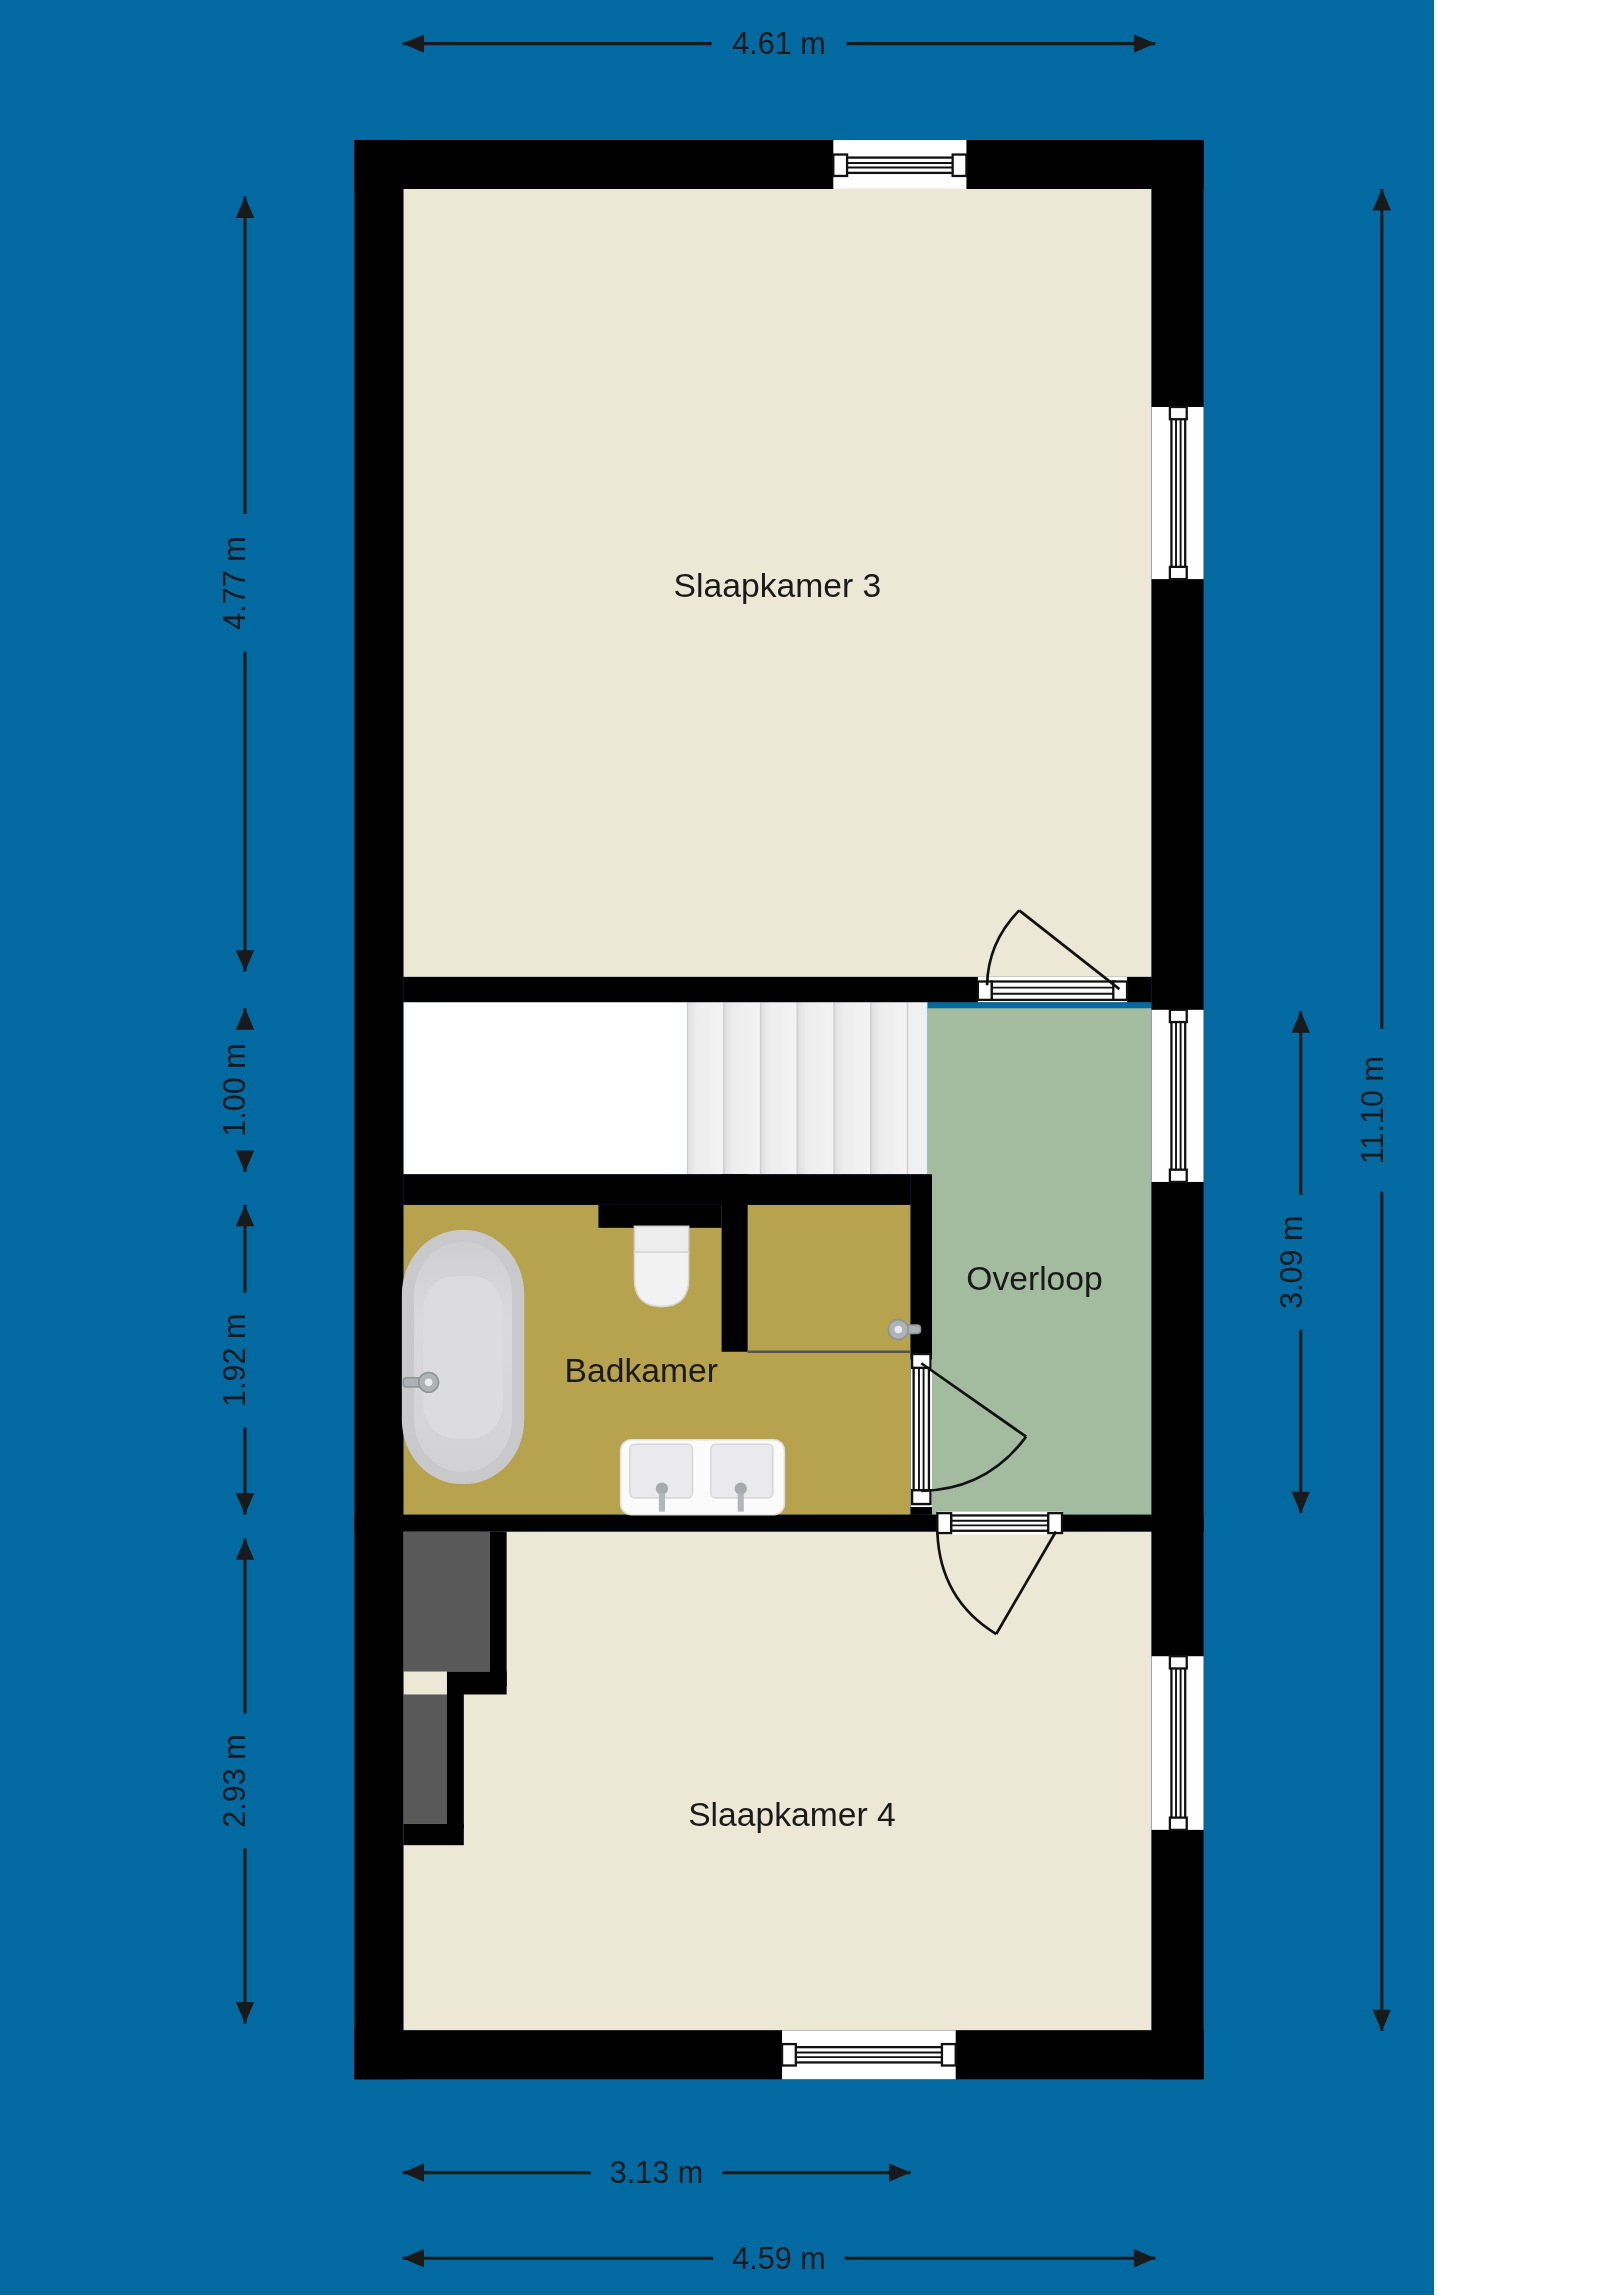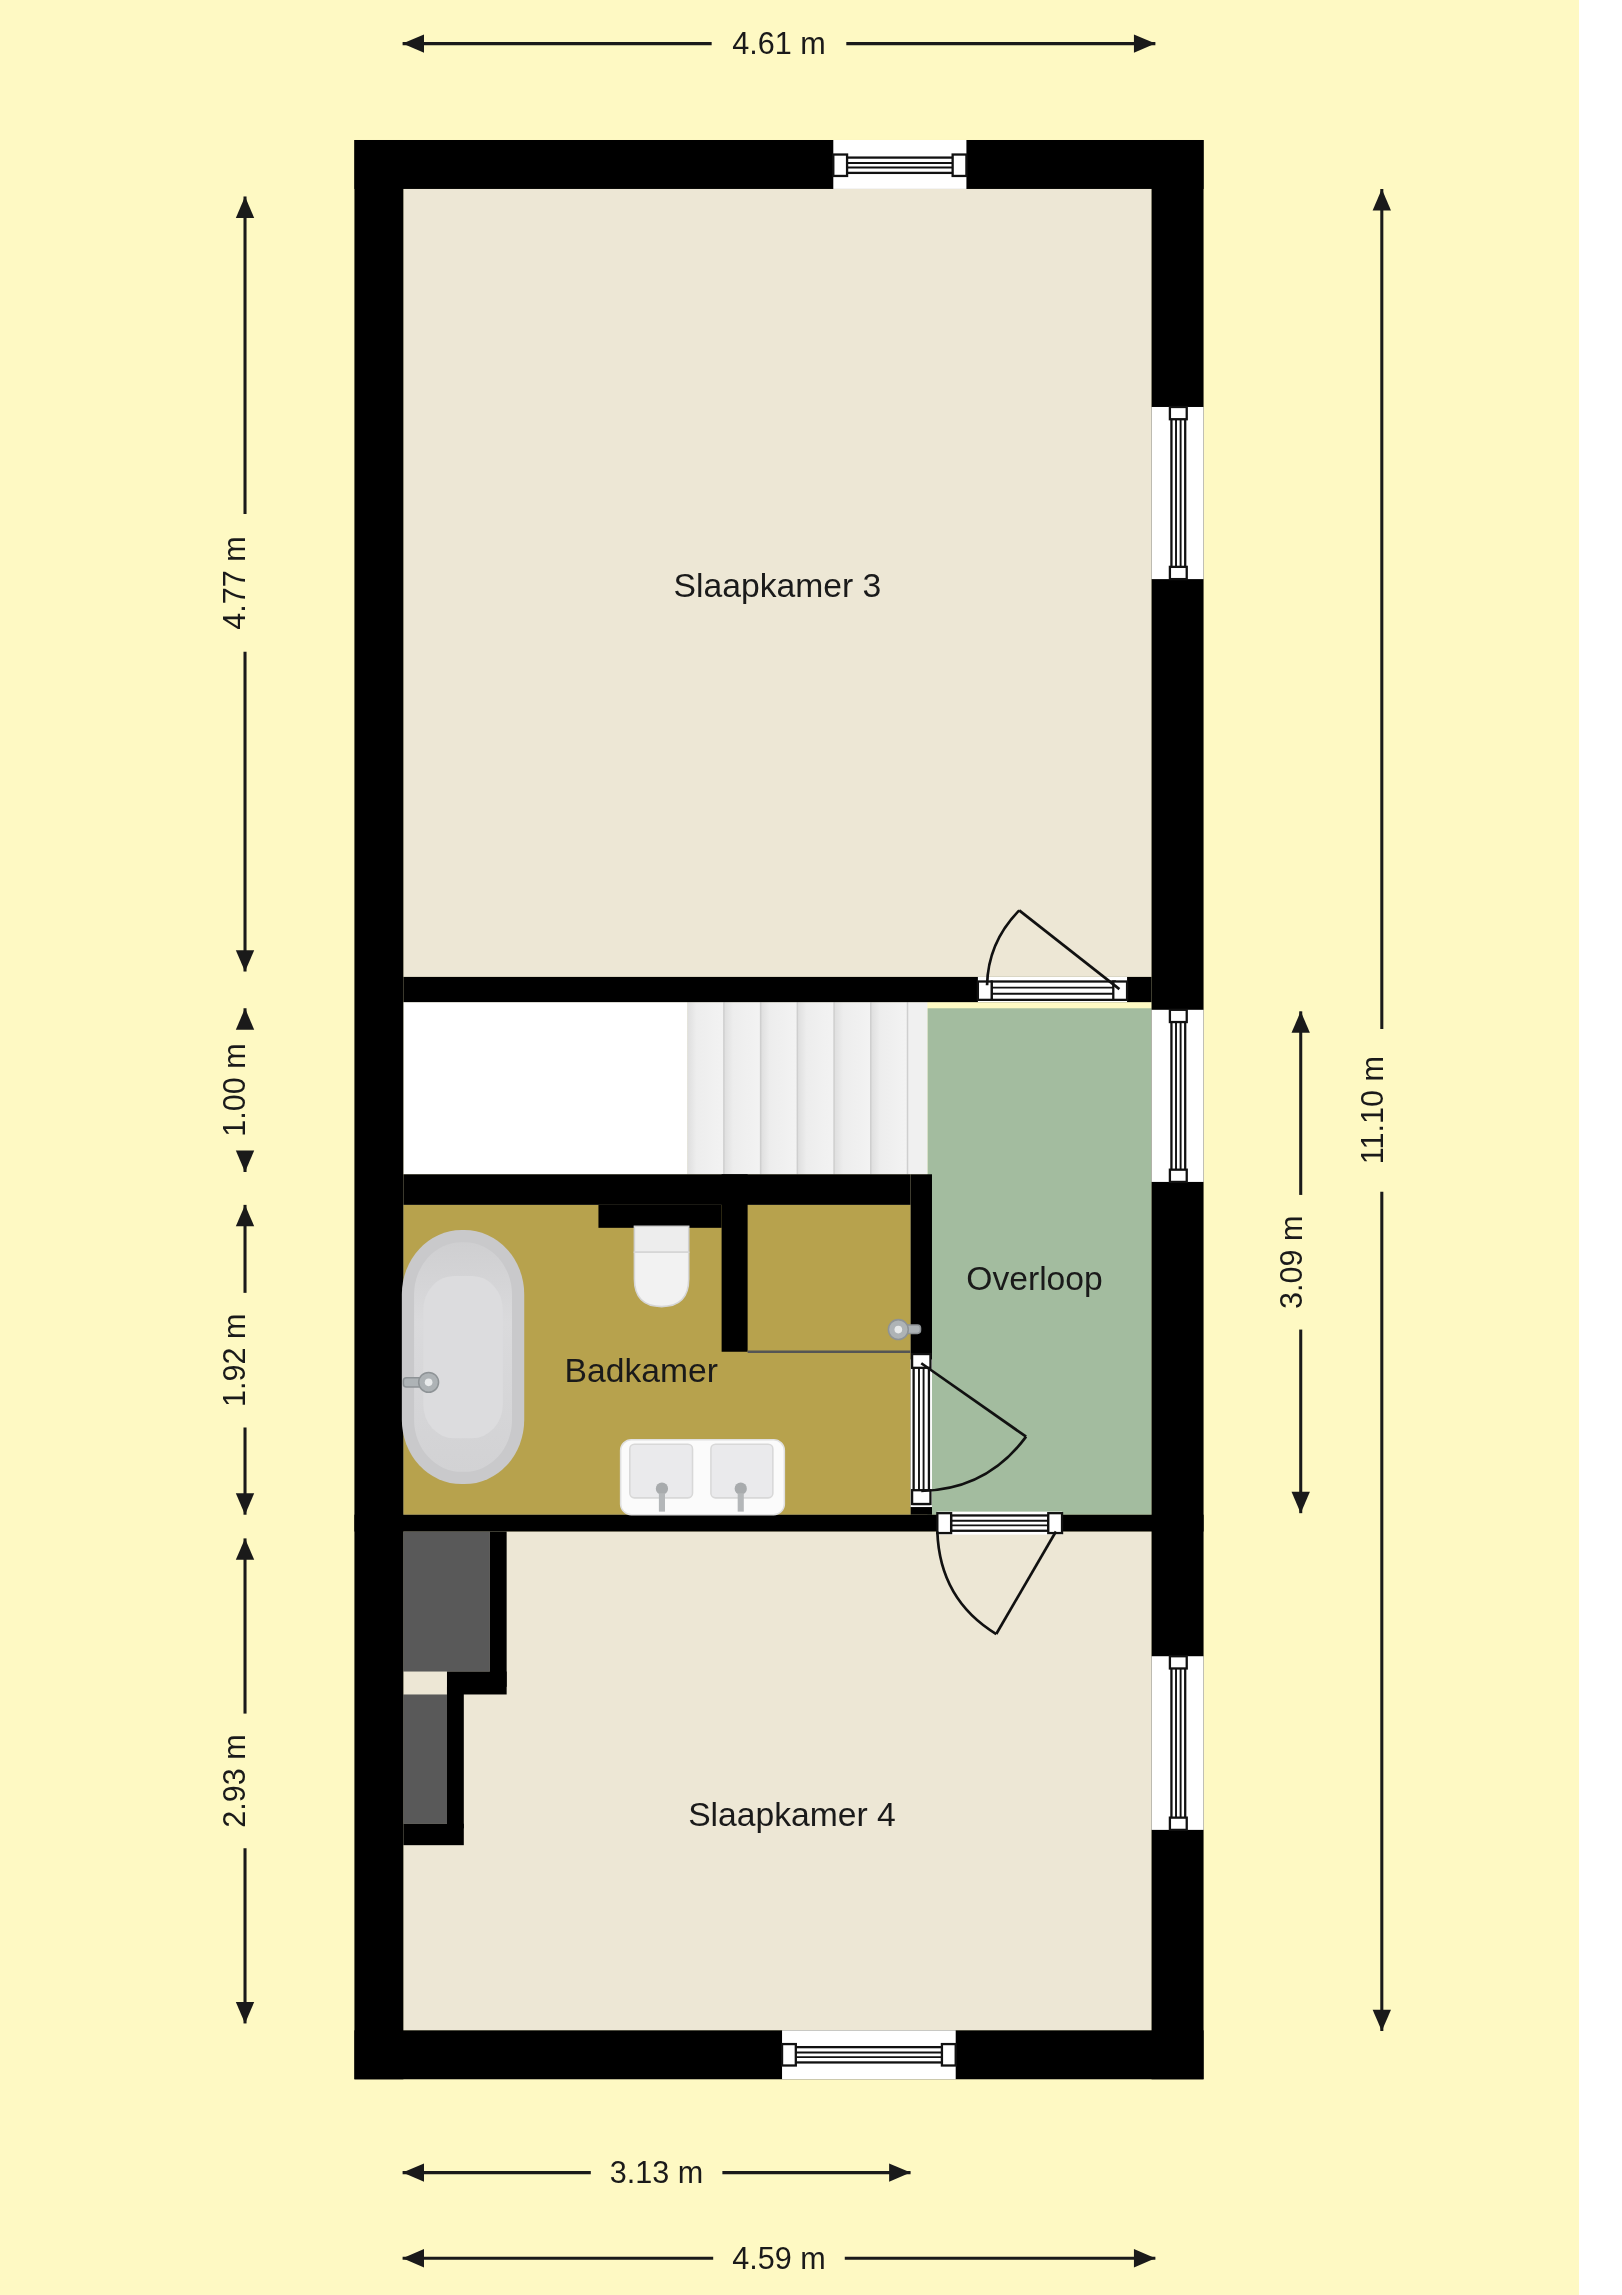--- a/index.html
+++ b/index.html
@@ -1,16 +1,16 @@
 <!DOCTYPE html>
 <html style="font-size:12.2px"><head>
 <meta charset="utf-8">
 <style>
   html,body{margin:0;padding:0;background:#ffffff;}
-  .stage{position:relative;width:1579px;height:2295px;background:#fef9c3;overflow:hidden;
+  .stage{position:relative;width:1434px;height:2295px;background:#0369a1;overflow:hidden;
          font-family:"Liberation Sans", sans-serif;}
   svg{position:absolute;left:0;top:0;}
   .wall{fill:#000000;}
   .opening{fill:#ffffff;}
   .frame{fill:#ffffff;stroke:#111111;stroke-width:3;}
   .frameline{stroke:#111111;stroke-width:2.5;fill:none;}
   .jamb{fill:#ffffff;stroke:#111111;stroke-width:3;}
   .swing{fill:none;stroke:#111111;stroke-width:3.5;}
   .dimline{stroke:#1a1a1a;stroke-width:4;}
   .dimhead{fill:#1a1a1a;}

